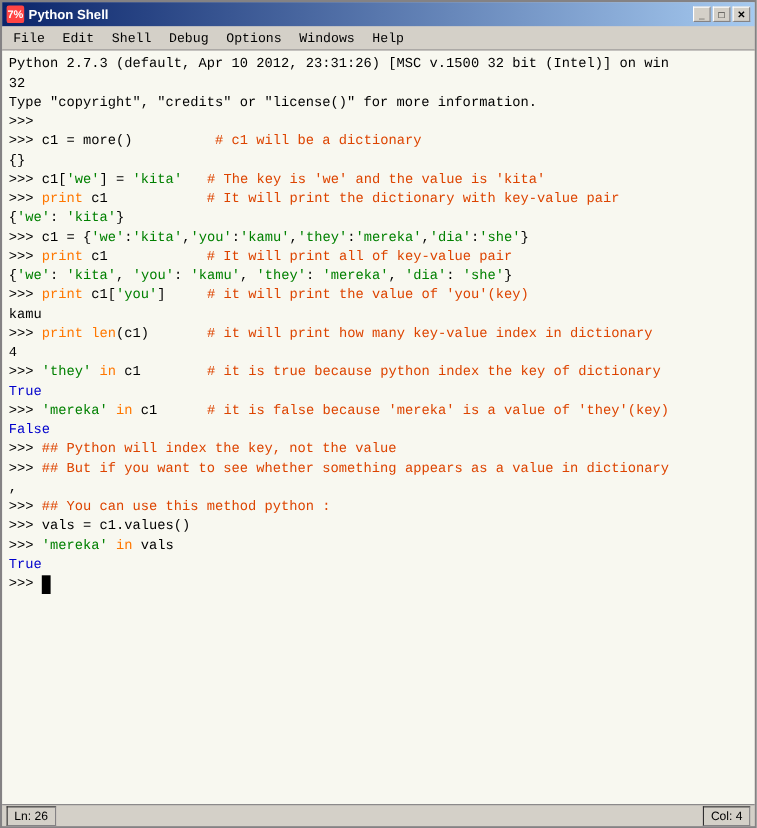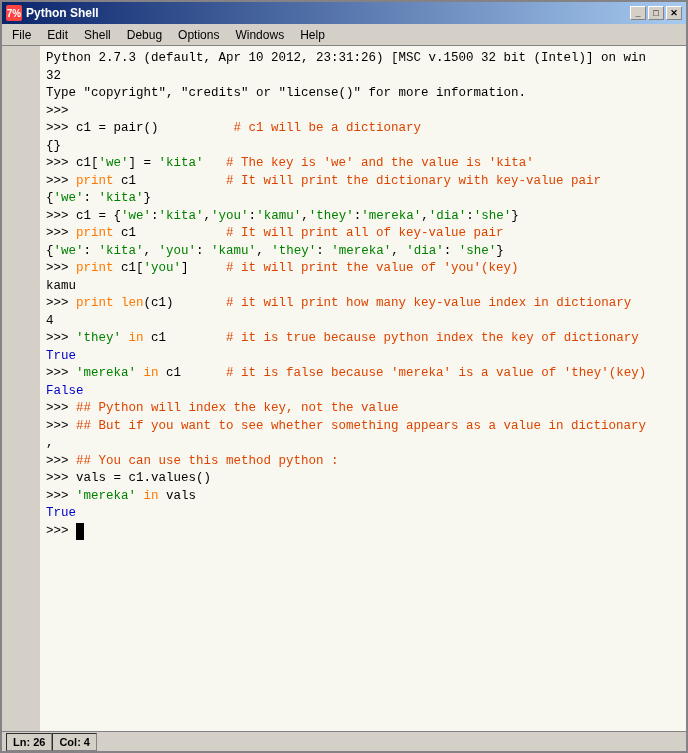--- a/index.html
+++ b/index.html
@@ -41,50 +41,49 @@
       padding: 0 2px;
       border-bottom: 1px solid #848284;
       font-family: Arial, sans-serif;
       font-size: 12px;
       flex-shrink: 0;
     }
     .menu-item {
       padding: 2px 8px;
       cursor: pointer;
       color: #000;
+      font-family: Liberation Mono, monospace;
     }
 
     .shell-content {
       background: #f8f8f0;
       flex: 1;
       padding: 4px 6px;
       overflow: hidden;
       line-height: 1.4;
       font-size: 12.5px;
-      margin-left: 38px;
     }
 
     .line { white-space: pre; }
 
     .col-black { color: #000000; }
     .comment { color: #dd4400; }
 
     .status-bar {
       background: #d4d0c8;
       height: 20px;
       border-top: 1px solid #848284;
       display: flex;
       align-items: center;
-      justify-content: flex-start;
+      justify-content: space-between;
       padding: 0 4px;
       font-family: Arial, sans-serif;
       font-size: 11px;
       gap: 0;
       flex-shrink: 0;
-      font-weight: bold;
     }
     .status-cell {
       border: 1px inset #848284;
       padding: 1px 6px;
       height: 18px;
       display: flex;
       align-items: center;
       background: #d4d0c8;
       font-size: 11px;
     }
@@ -116,21 +115,21 @@
     <span class="menu-item">Options</span>
     <span class="menu-item">Windows</span>
     <span class="menu-item">Help</span>
   </div>
 
   <div class="shell-content">
     <div class="line"><span class="col-black">Python 2.7.3 (default, Apr 10 2012, 23:31:26) [MSC v.1500 32 bit (Intel)] on win</span></div>
     <div class="line"><span class="col-black">32</span></div>
     <div class="line"><span class="col-black">Type "copyright", "credits" or "license()" for more information.</span></div>
     <div class="line"><span class="col-black">&gt;&gt;&gt; </span></div>
-    <div class="line"><span class="col-black">&gt;&gt;&gt; </span><span class="col-black">c1 = pair()          </span><span class="comment"># c1 will be a dictionary</span></div>
+    <div class="line"><span class="col-black">&gt;&gt;&gt; </span><span class="col-black">c1 = more()          </span><span class="comment"># c1 will be a dictionary</span></div>
     <div class="line"><span class="col-black">{}</span></div>
     <div class="line"><span class="col-black">&gt;&gt;&gt; </span><span class="col-black">c1[</span><span style="color:#008000;">'we'</span><span class="col-black">] = </span><span style="color:#008000;">'kita'</span><span class="col-black">   </span><span class="comment"># The key is 'we' and the value is 'kita'</span></div>
     <div class="line"><span class="col-black">&gt;&gt;&gt; </span><span style="color:#ff7700;">print</span><span class="col-black"> c1            </span><span class="comment"># It will print the dictionary with key-value pair</span></div>
     <div class="line"><span class="col-black">{</span><span style="color:#008000;">'we'</span><span class="col-black">: </span><span style="color:#008000;">'kita'</span><span class="col-black">}</span></div>
     <div class="line"><span class="col-black">&gt;&gt;&gt; </span><span class="col-black">c1 = {</span><span style="color:#008000;">'we'</span><span class="col-black">:</span><span style="color:#008000;">'kita'</span><span class="col-black">,</span><span style="color:#008000;">'you'</span><span class="col-black">:</span><span style="color:#008000;">'kamu'</span><span class="col-black">,</span><span style="color:#008000;">'they'</span><span class="col-black">:</span><span style="color:#008000;">'mereka'</span><span class="col-black">,</span><span style="color:#008000;">'dia'</span><span class="col-black">:</span><span style="color:#008000;">'she'</span><span class="col-black">}</span></div>
     <div class="line"><span class="col-black">&gt;&gt;&gt; </span><span style="color:#ff7700;">print</span><span class="col-black"> c1            </span><span class="comment"># It will print all of key-value pair</span></div>
     <div class="line"><span class="col-black">{</span><span style="color:#008000;">'we'</span><span class="col-black">: </span><span style="color:#008000;">'kita'</span><span class="col-black">, </span><span style="color:#008000;">'you'</span><span class="col-black">: </span><span style="color:#008000;">'kamu'</span><span class="col-black">, </span><span style="color:#008000;">'they'</span><span class="col-black">: </span><span style="color:#008000;">'mereka'</span><span class="col-black">, </span><span style="color:#008000;">'dia'</span><span class="col-black">: </span><span style="color:#008000;">'she'</span><span class="col-black">}</span></div>
     <div class="line"><span class="col-black">&gt;&gt;&gt; </span><span style="color:#ff7700;">print</span><span class="col-black"> c1[</span><span style="color:#008000;">'you'</span><span class="col-black">]     </span><span class="comment"># it will print the value of 'you'(key)</span></div>
     <div class="line"><span class="col-black">kamu</span></div>
     <div class="line"><span class="col-black">&gt;&gt;&gt; </span><span style="color:#ff7700;">print</span><span class="col-black"> </span><span style="color:#ff7700;">len</span><span class="col-black">(c1)       </span><span class="comment"># it will print how many key-value index in dictionary</span></div>

